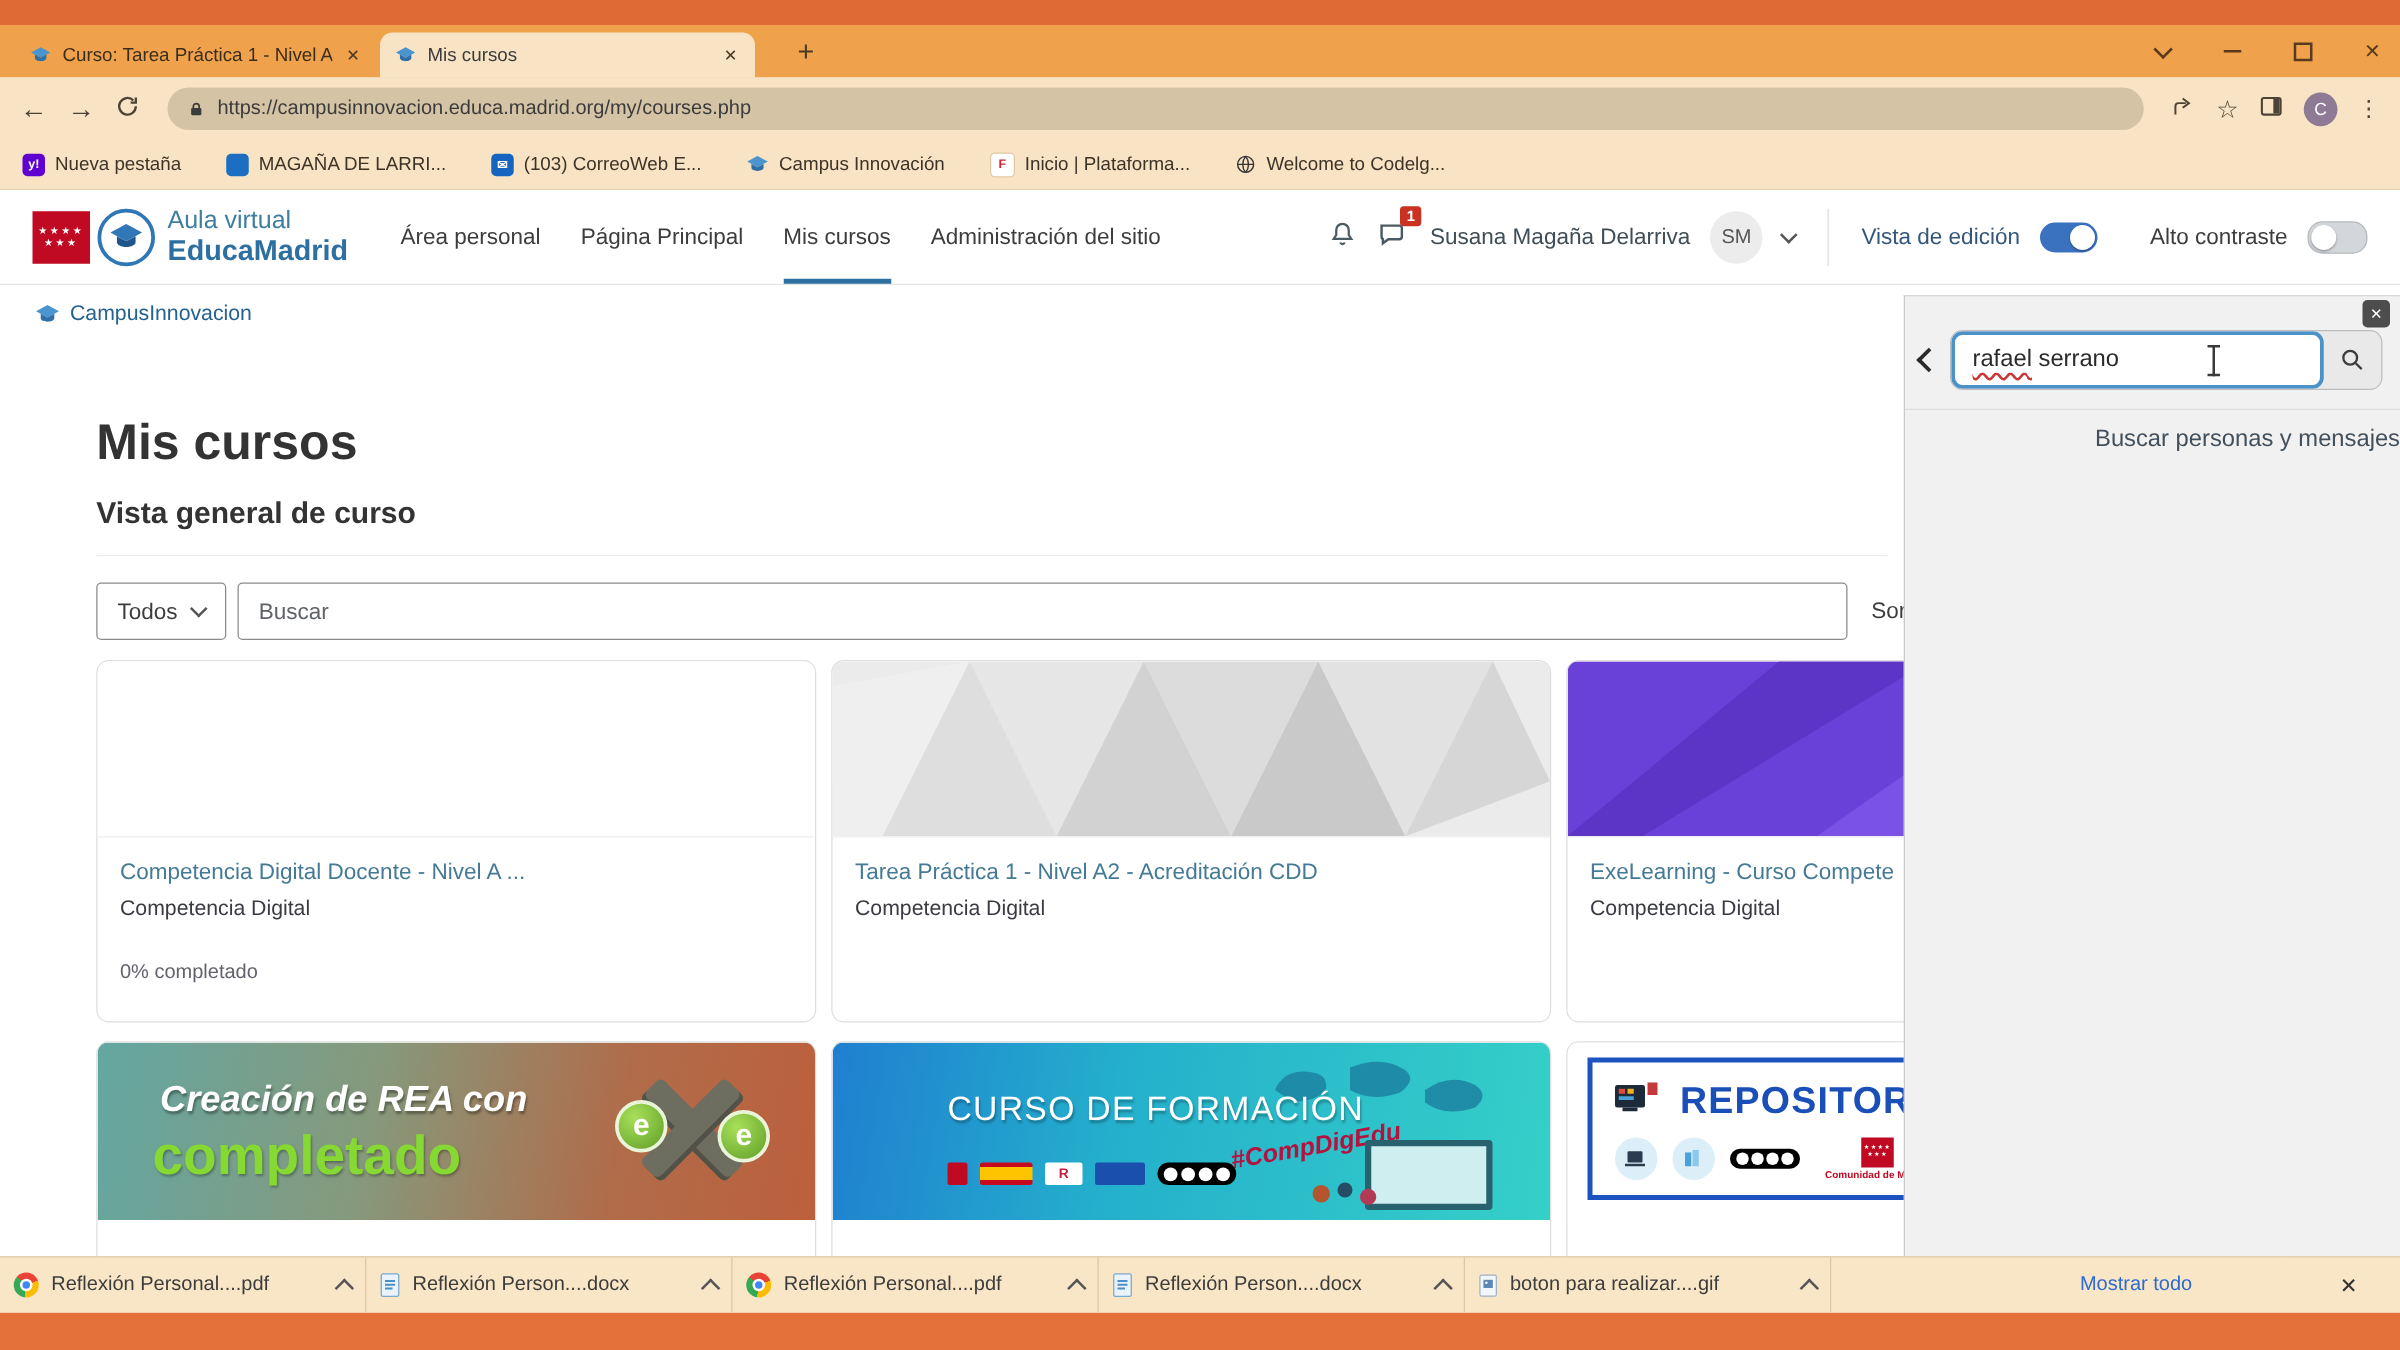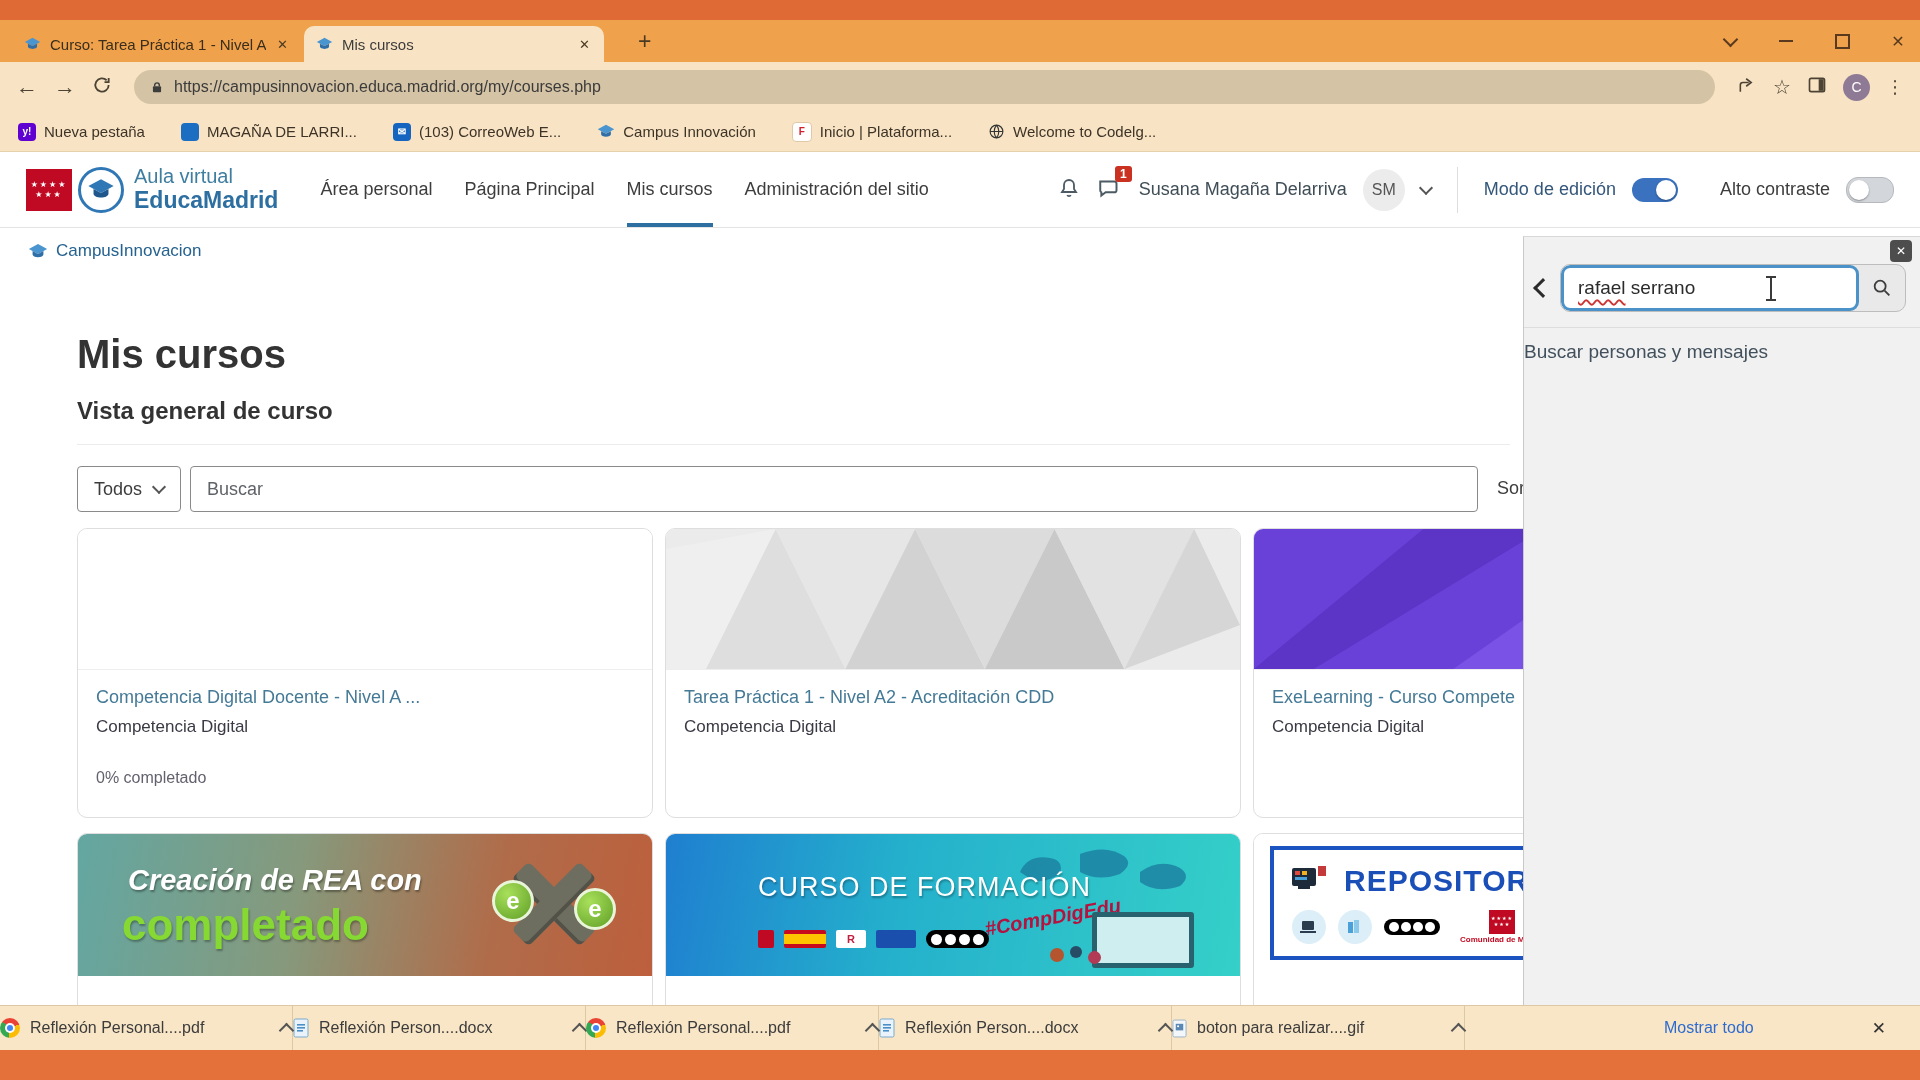--- a/index.html
+++ b/index.html
@@ -165,26 +165,26 @@
                 align-items:stretch;height:48px;box-sizing:border-box;overflow:hidden}
   .msg-input{flex:1;background:#fff;border:3px solid #4a92c8;border-radius:9px;display:flex;align-items:center;
              padding:0 14px;font-size:19px;color:#2b2b2b;position:relative;box-sizing:border-box}
   .misspell{text-decoration:underline wavy #cc3333 1.5px;text-underline-offset:5px}
   .ibeam{position:absolute;left:206px;top:8px;width:2px;height:25px;background:#3a3a3a}
   .ibeam::before,.ibeam::after{content:"";position:absolute;left:-4px;width:10px;height:2px;background:#3a3a3a}
   .ibeam::before{top:0}
   .ibeam::after{bottom:0}
   .mag-btn{width:46px;display:flex;align-items:center;justify-content:center;cursor:pointer}
   .drawer-divider{position:absolute;top:90px;left:0;right:0;height:1px;background:#ddd}
-  .drawer-hint{position:absolute;top:104px;left:0;width:100%;text-align:left;font-size:19px;color:#41505c}
+  .drawer-hint{position:absolute;top:104px;left:0;width:100%;text-align:right;font-size:19px;color:#41505c}
 
   
   .downloads-bar{position:absolute;top:1005px;left:0;width:100%;height:45px;background:#f9e6c6;
                  border-top:1px solid #ddc8a4;display:flex;align-items:center;z-index:6;box-sizing:border-box}
-  .dl-item{width:293px;height:100%;display:flex;align-items:center;gap:10px;padding:0 0;box-sizing:border-box;
+  .dl-item{width:293px;height:100%;display:flex;align-items:center;gap:10px;padding:0 11px;box-sizing:border-box;
            border-right:1px solid #ddc8a4;cursor:pointer}
   .dl-name{flex:1;font-size:16px;color:#3c3c3c;white-space:nowrap;overflow:hidden}
   .dl-chev{width:9px;height:9px;border-left:2px solid #555;border-top:2px solid #555;transform:rotate(45deg);
            margin-top:5px;flex:none}
   .chrome-ic{width:20px;height:20px;border-radius:50%;flex:none;position:relative;
              background:conic-gradient(from -50deg,#ea4335 0 33%,#fbbc05 0 66%,#34a853 0 100%)}
   .chrome-ic::before{content:"";position:absolute;inset:5px;border-radius:50%;background:#fff}
   .chrome-ic::after{content:"";position:absolute;inset:7px;border-radius:50%;background:#4285f4}
   .show-all{margin-left:auto;font-size:16px;color:#2d6bd0;margin-right:118px;cursor:pointer}
   .dl-close{font-size:17px;color:#333;margin-right:34px;cursor:pointer}
@@ -325,21 +325,21 @@
     <span class="bubble-wrap">
       <svg width="26" height="26" viewBox="0 0 24 24" fill="none" stroke="#4c5a63" stroke-width="1.8">
           <path d="M3 6h13a2 2 0 0 1 2 2v6a2 2 0 0 1-2 2H8l-4 3v-3a2 2 0 0 1-1-2z"></path>
         </svg>
       <span class="badge">1</span>
     </span>
     <span class="user-name">Susana Magaña Delarriva</span>
     <span class="sm-circle">SM</span>
     <span class="chev-sm"></span>
     <span class="v-div"></span>
-    <span class="tg-label-blue">Modo de edición</span>
+    <span class="tg-label-blue">Vista de edición</span>
     <span class="toggle on">
         <span class="knob"></span>
       </span>
     <span class="tg-label">Alto contraste</span>
     <span class="toggle off">
         <span class="knob"></span>
       </span>
   </div>
 </div>
 

